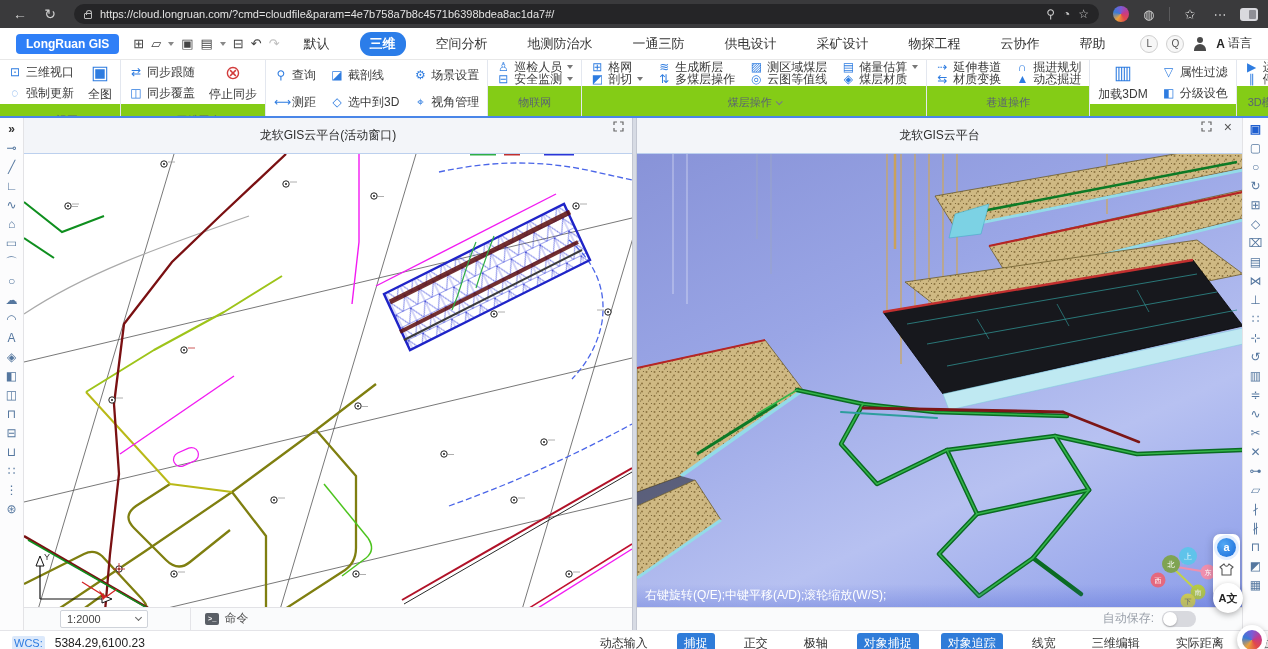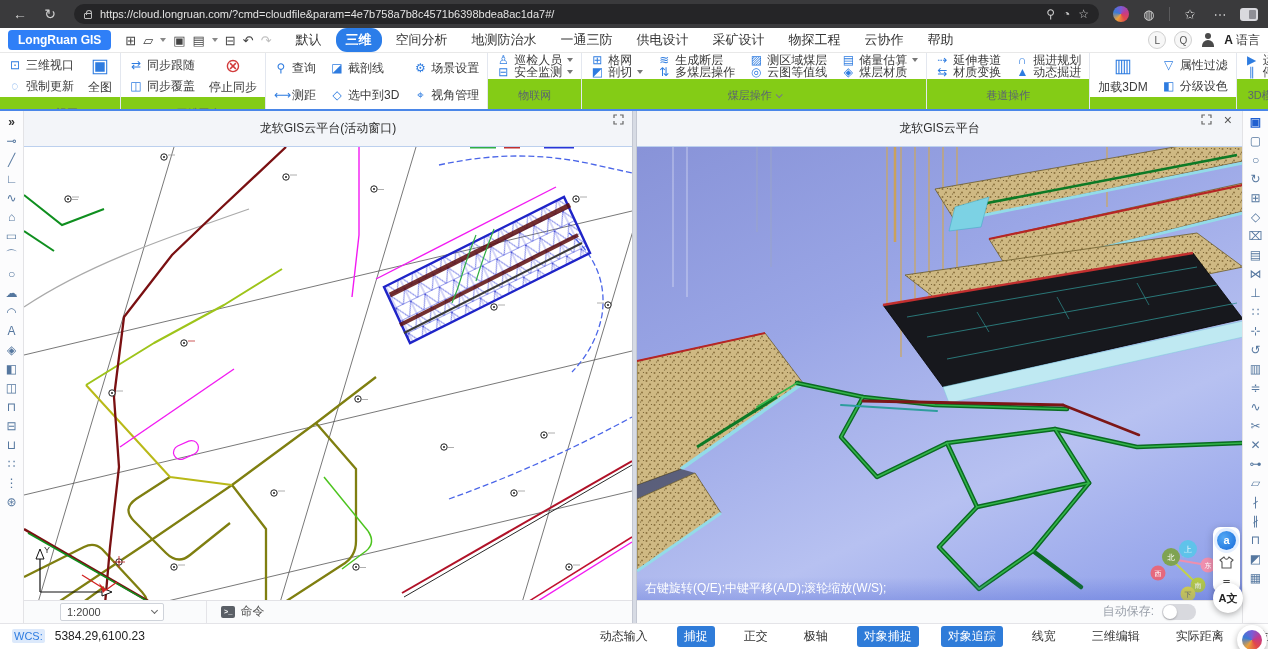--- a/index.html
+++ b/index.html
@@ -14,27 +14,27 @@
   .lock::before { content:""; position:absolute; left:1px; top:-4px; width:4px; height:4px; border:1px solid #bbb; border-bottom:none; border-radius:3px 3px 0 0; }
   .url-text { flex:1; color:#e3e3e3; font-size:11px; white-space:nowrap; overflow:hidden; }
   .pill-ic { color:#c9c9c9; font-size:12px; cursor:pointer; }
   .bar-ic { color:#d5d5d5; font-size:13px; cursor:pointer; width:20px; text-align:center; }
   .brain { width:16px; height:16px; border-radius:50%; background:conic-gradient(#7b5bd6,#c33a8c,#e2484a,#e9a13b,#3a7bd5,#7b5bd6); cursor:pointer; }
   .vsep { width:1px; height:14px; background:#5a5a5c; }
   .profile-tile { width:18px; height:13px; background:#d9d9de; border-radius:3px; position:relative; cursor:pointer; }
   .profile-tile::after { content:""; position:absolute; right:2px; top:2px; width:7px; height:9px; background:#8f8f96; border-radius:1px; }
 
   
-  .menu-bar { height:25px; background:#fff; border-bottom:1px solid #e8e8e8; display:flex; align-items:center; padding:0 8px; gap:6px; }
+  .menu-bar { height:32px; background:#fff; border-bottom:1px solid #e8e8e8; display:flex; align-items:center; padding:0 16px; gap:6px; }
   .brand { background:#2f7ff7; color:#fff; font-size:12px; font-weight:bold; padding:3px 10px; border-radius:4px; cursor:pointer; white-space:nowrap; }
   .file-icons { display:flex; align-items:center; gap:7px; margin:0 8px; }
   .fic { font-size:13px; color:#444; cursor:pointer; }
   .fic.dis { color:#c0c0c0; }
   .mini-caret { width:0; height:0; border-left:3px solid transparent; border-right:3px solid transparent; border-top:4px solid #888; }
-  .menu-tabs { display:flex; align-items:flex-start; gap:4px; }
+  .menu-tabs { display:flex; align-items:flex-start; gap:20px; }
   .tab { font-size:13px; color:#333; padding:3px 10px; border-radius:11px; cursor:pointer; white-space:nowrap; }
   .tab.active { background:#2b7de9; color:#fff;font-weight:bold; }
   .menu-right { margin-left:auto; display:flex; align-items:center; gap:8px; }
   .chip { width:18px; height:18px; border:1px solid #d0d0d0; background:#f7f7f7; border-radius:50%; font-size:10px; color:#555; display:flex; align-items:center; justify-content:center; cursor:pointer; }
   .person { width:16px; height:16px; position:relative; cursor:pointer; }
   .person::before { content:""; position:absolute; left:5px; top:1px; width:6px; height:6px; border-radius:50%; background:#4a4a4a; }
   .person::after { content:""; position:absolute; left:2px; top:8px; width:12px; height:7px; border-radius:6px 6px 0 0; background:#4a4a4a; }
   .lang { display:flex; align-items:center; gap:3px; font-size:12px; color:#333; cursor:pointer; }
   .lang-ic { font-size:12px; font-weight:bold; color:#222; }
 
@@ -65,21 +65,21 @@
   .vp-title { height:37px; background:#f3f5f9; border-bottom:1px solid #bcd0ee; display:flex; align-items:center; justify-content:center; font-size:12px; color:#2c2c2c; position:relative; }
   .vt-ic { position:absolute; top:3px; cursor:pointer; color:#555; font-size:12px; line-height:12px; }
   .splitter { width:5px; background:#d7dbe4; border-left:1px solid #c3c7d2; border-right:1px solid #c3c7d2; cursor:col-resize; }
 
   .canvas2d { height:469px; background:#fff; position:relative; overflow:hidden; }
   .canvas3d { height:469px; position:relative; overflow:hidden;
     background:linear-gradient(155deg,#8893d8 0%,#9aa6e6 35%,#b7c1f1 68%,#8b9ce9 100%); }
   .hint { position:absolute; left:0; right:0; bottom:0; padding:3px 8px; color:#fff; font-size:12px; background:linear-gradient(180deg,rgba(80,100,215,0),rgba(70,95,210,.30)); }
 
   .vp-bottom { height:24px; background:#fafbfc; border-top:1px solid #e2e2e6; display:flex; align-items:center; }
-  .scale-sel { margin-left:36px; width:104px; height:18px; border:1px solid #cfd3da; background:#fff; border-radius:2px; display:flex; align-items:center; padding:0 6px; font-size:11px; color:#444; cursor:pointer; }
+  .scale-sel { margin-left:36px; width:88px; height:18px; border:1px solid #cfd3da; background:#fff; border-radius:2px; display:flex; align-items:center; padding:0 6px; font-size:11px; color:#444; cursor:pointer; }
   .chev { width:5px; height:5px; border-right:1.3px solid #666; border-bottom:1.3px solid #666; transform:rotate(45deg); margin-left:auto; margin-top:-2px; }
   .cmd { margin-left:42px; display:flex; align-items:center; gap:5px; border-left:1px solid #e4e4e8; padding-left:14px; height:100%; cursor:text; }
   .cmd-ic { background:#5a5f66; color:#fff; font-size:7px; font-weight:bold; font-family:"Liberation Mono",monospace; padding:2px 3px; border-radius:2px; }
   .cmd-tx { font-size:12px; color:#555; }
   .autosave-row { height:24px; background:#fafbfc; border-top:1px solid #e2e2e6; display:flex; align-items:center; justify-content:flex-end; gap:8px; padding-right:46px; }
   .as-label { font-size:12px; color:#9aa0aa; }
   .switch { width:34px; height:16px; background:#d8d9de; border-radius:8px; position:relative; cursor:pointer; }
   .knob { position:absolute; left:1px; top:1px; width:14px; height:14px; border-radius:50%; background:#fff; box-shadow:0 1px 2px rgba(0,0,0,.25); }
 
   

